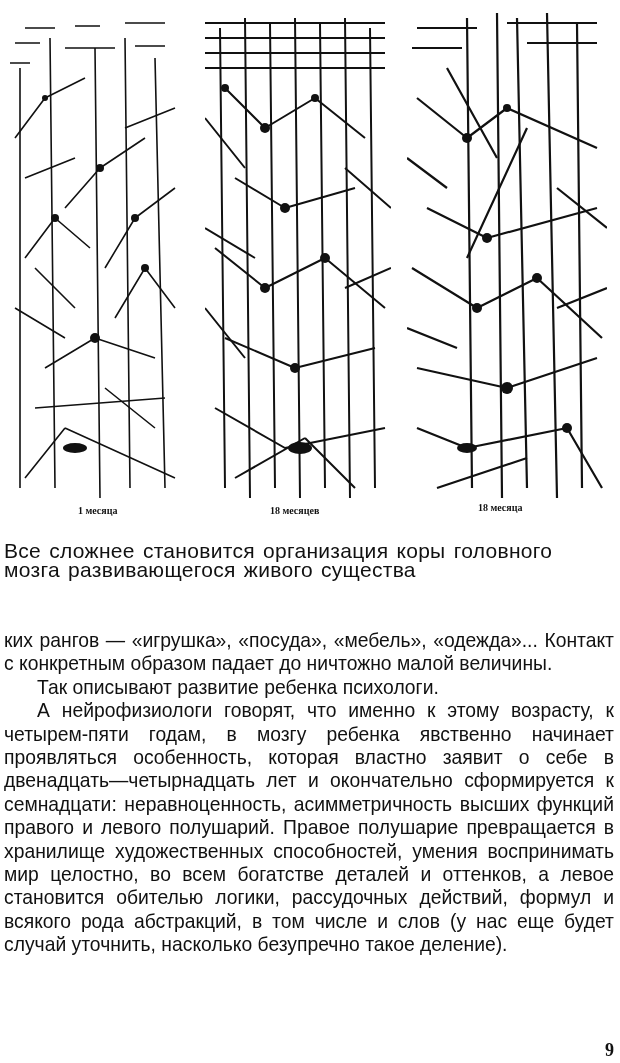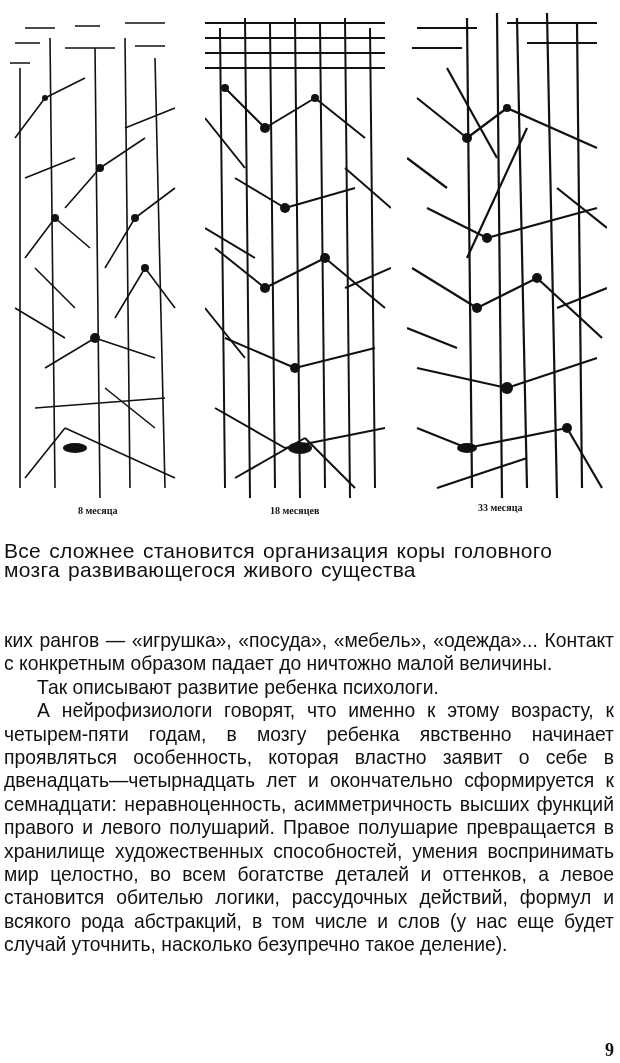--- a/index.html
+++ b/index.html
@@ -83,23 +83,23 @@
           <circle cx="100" cy="100" r="4"></circle>
           <circle cx="80" cy="230" r="5"></circle>
         <circle cx="130" cy="270" r="5"></circle>
           <circle cx="70" cy="300" r="5"></circle>
           <circle cx="100" cy="380" r="6"></circle>
         <circle cx="160" cy="420" r="5"></circle>
           <ellipse cx="60" cy="440" rx="10" ry="5"></ellipse>
       </g>
     </svg>
   </div>
-  <div class="fig-label" style="left:78px;">8 месяца</div>
+  <div class="fig-label" style="left:78px;">1 месяца</div>
   <div class="fig-label" style="left:270px;">18 месяцев</div>
-  <div class="fig-label" style="left:478px;top:502px;">33 месяца</div>
+  <div class="fig-label" style="left:478px;top:502px;">18 месяца</div>
 </div>
 
 <div class="caption">Все сложнее становится организация коры головного мозга развивающегося живого существа</div>
 
 <div class="body-text">
   <p>ких рангов — «игрушка», «посуда», «мебель», «одежда»... Контакт с конкретным образом падает до ничтожно малой величины.</p>
   <p class="indent">Так описывают развитие ребенка психологи.</p>
   <p class="indent">А нейрофизиологи говорят, что именно к этому возрасту, к четырем-пяти годам, в мозгу ребенка явственно начинает проявляться особенность, которая властно заявит о себе в двенадцать—четырнадцать лет и окончательно сформируется к семнадцати: неравноценность, асимметричность высших функций правого и левого полушарий. Правое полушарие превращается в хранилище художественных способностей, умения воспринимать мир целостно, во всем богатстве деталей и оттенков, а левое становится обителью логики, рассудочных действий, формул и всякого рода абстракций, в том числе и слов (у нас еще будет случай уточнить, насколько безупречно такое деление).</p>
 </div>
 

